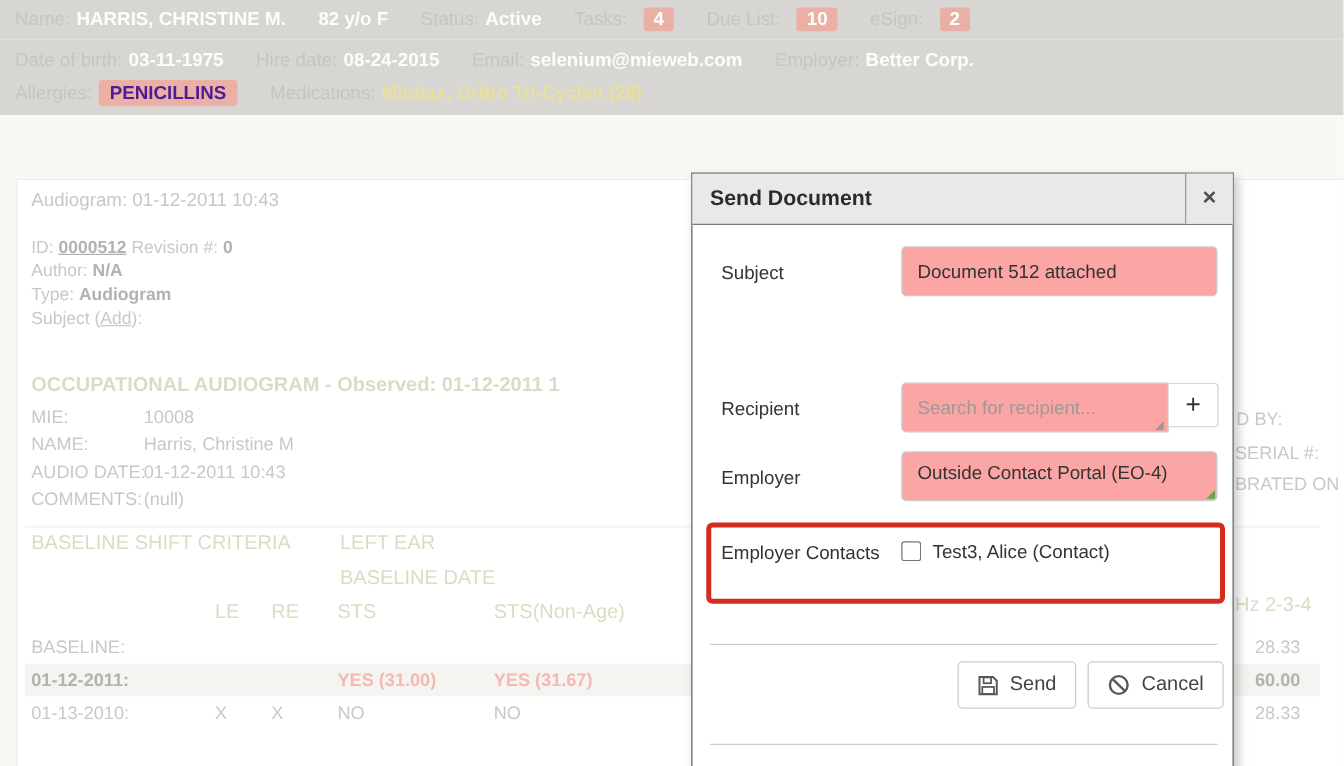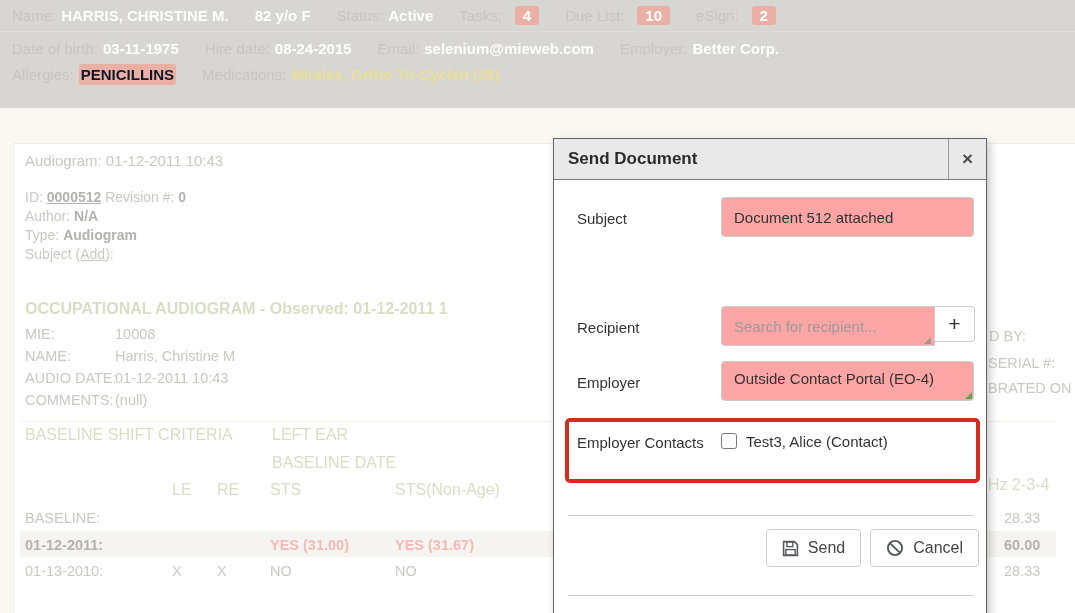--- a/index.html
+++ b/index.html
@@ -1,31 +1,31 @@
 <!DOCTYPE html>
 <html><head>
 <meta charset="utf-8">
 <style>
   * { margin:0; padding:0; box-sizing:border-box; }
   html,body { width:1075px; height:613px; }
   body { font-family:"Liberation Sans", sans-serif; }
   #screen { position:relative; width:1075px; height:613px; background:#faf8f3; overflow:hidden; }
 
   
-  .topbar { position:absolute; left:0; top:0; width:1075px; height:108px; background:#d7d6d3; font-size:15px; }
+  .topbar { position:absolute; left:0; top:0; width:1075px; height:92px; background:#d7d6d3; font-size:15px; }
   .topbar-row { display:flex; align-items:center; padding:0 12px; white-space:nowrap; }
   .tb-r1 { height:32px; border-bottom:1px solid #e0deda; }
   .tb-r2 { height:27px; margin-top:3px; }
   .tb-r3 { height:25px; }
   .tb-label { color:#c6c5c2; margin-right:5px; }
   .tb-value { color:#fdfdfc; font-weight:bold; }
   .tb-gap { margin-right:26px; }
   .tb-badge { background:#eab0a6; color:#fff; font-weight:bold; border-radius:3px; padding:1px 8px; margin-left:8px; }
   .tb-meds { color:#e9e09a; font-weight:bold; }
-  .tb-allergy-badge { background:#eab0a6; color:#0f172a; font-weight:bold; border-radius:3px; padding:2px 2px; }
+  .tb-allergy-badge { background:#eab0a6; color:#4c1d95; font-weight:bold; border-radius:3px; padding:2px 9px; }
 
   
   .panel { position:absolute; left:13px; top:143px; width:1062px; height:470px; background:#fff;
            border-top:1px solid #efede6; border-left:1px solid #efede6; }
   .abs { position:absolute; white-space:nowrap; }
   .fade { color:#c9c8c5; }
   .fade-bold { color:#b3b2b0; font-weight:bold; }
   .fade-link { color:#b3b2b0; font-weight:bold; text-decoration:underline; }
   .green { color:#d6dfc4; font-weight:bold; }
   .pink { color:#f3bab4; font-weight:bold; }

